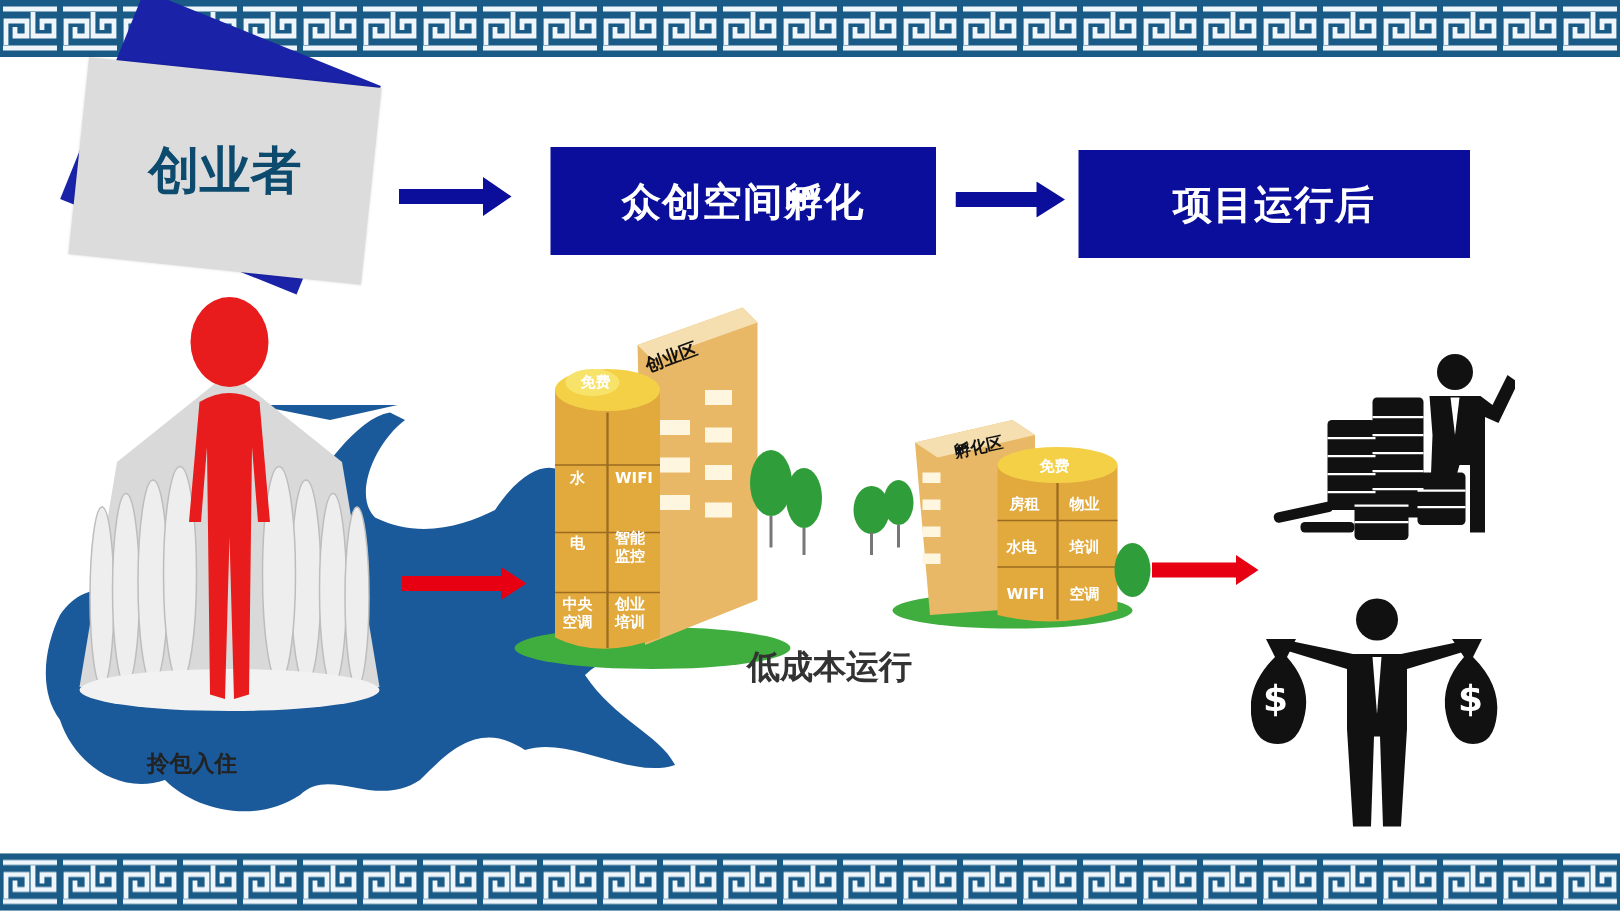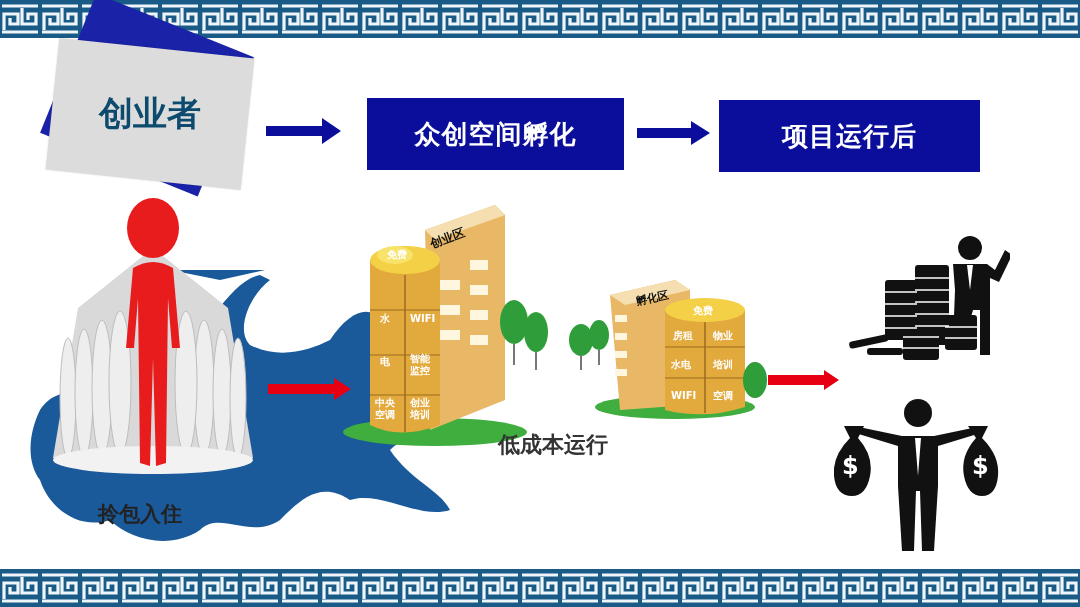--- a/index.html
+++ b/index.html
@@ -70,21 +70,21 @@
       <ellipse cx="190" cy="200" rx="8" ry="60"></ellipse>
     <ellipse cx="72" cy="185" rx="11" ry="72"></ellipse>
       <ellipse cx="138" cy="185" rx="11" ry="72"></ellipse>
   </g>
   <ellipse cx="105" cy="262" rx="100" ry="14" fill="#f2f2f2"></ellipse>
   <g fill="#e81c1c">
     <ellipse cx="105" cy="30" rx="26" ry="30"></ellipse>
     <path d="M85 70 Q105 58 125 70 L132 150 L124 150 L120 100 L118 265 L108 268 L105 160 L102 268 L92 265 L90 100 L86 150 L78 150 Z"></path>
   </g>
 </svg>
-<div class="abs caption" style="left:98px;top:500px;font-size:21px;color:#222;">拎包入住</div>
+<div class="abs caption" style="left:98px;top:500px;font-size:15px;color:#222;">拎包入住</div>
 
 <svg class="abs" style="left:268px;top:378px" width="84" height="22">
   <path d="M0 6 H66 V0 L83 11 L66 22 V16 H0 Z" fill="#e60012"></path>
 </svg>
 
 <svg class="abs" style="left:340px;top:200px" width="210" height="250" viewBox="0 0 210 250">
   <ellipse cx="95" cy="232" rx="92" ry="14" fill="#3fae3f"></ellipse>
   <path d="M85 30 L155 5 L165 15 L165 200 L90 230 Z" fill="#e8b866"></path>
   <path d="M85 30 L155 5 L165 15 L95 40 Z" fill="#f5dfb0"></path>
   <g fill="#fff6e0">

